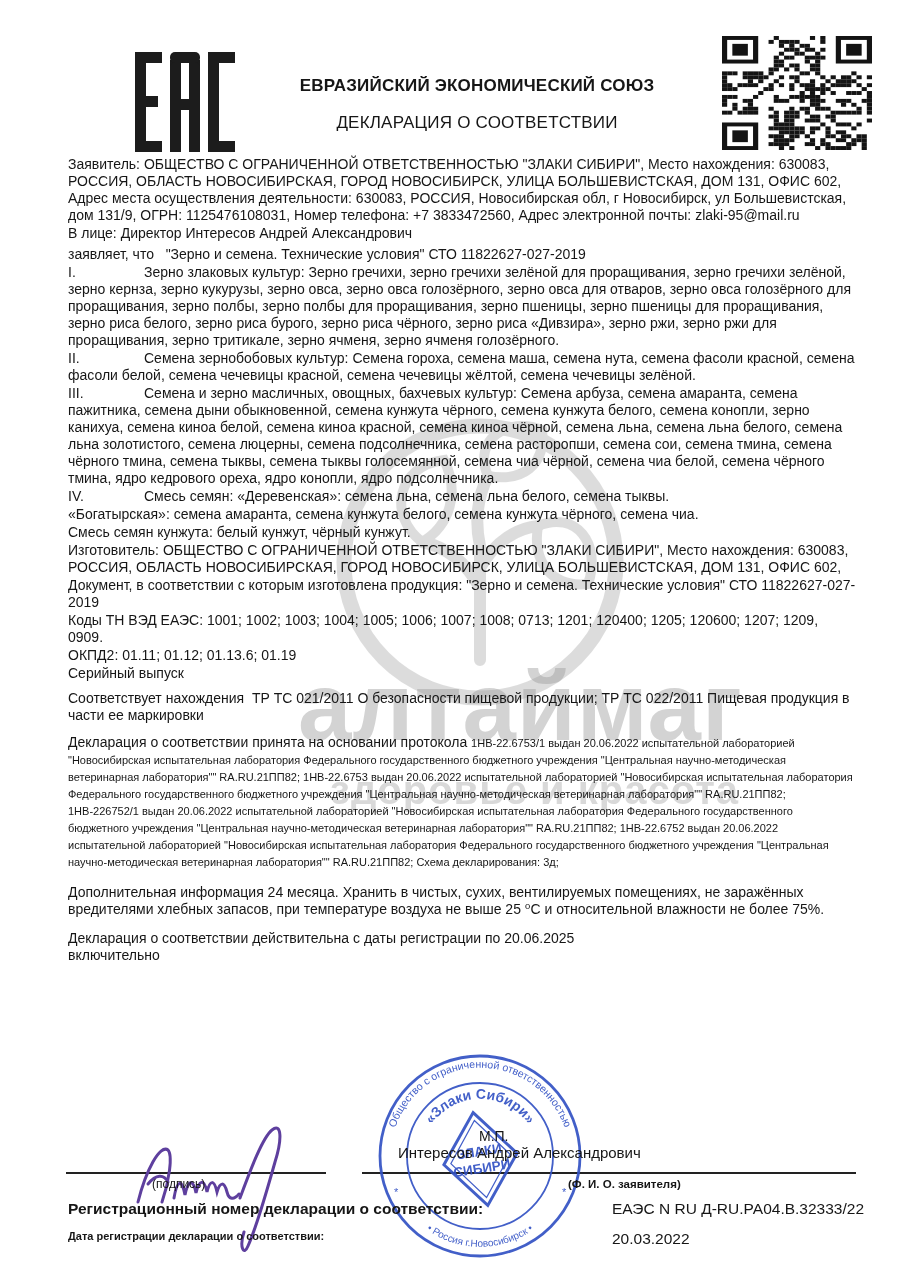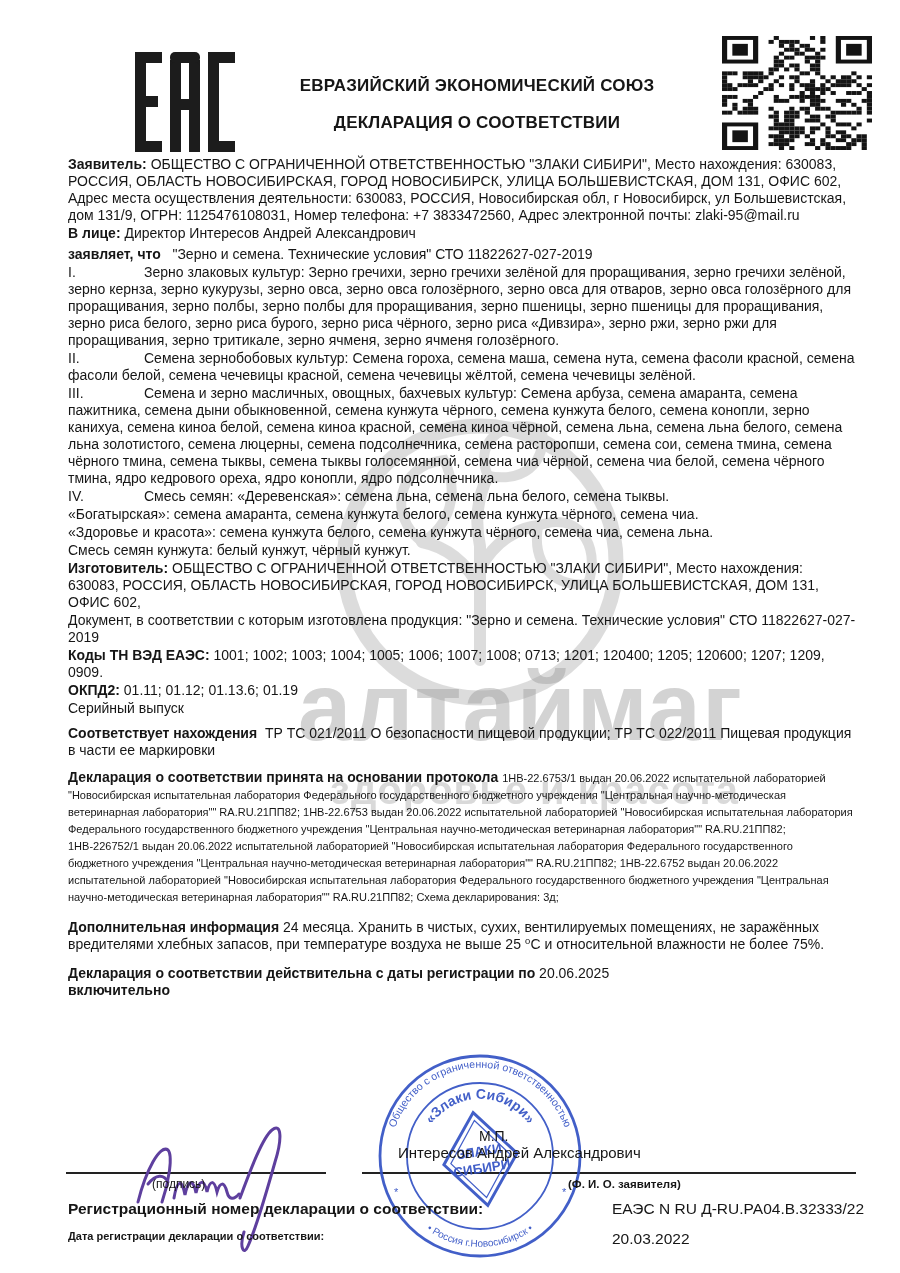--- a/index.html
+++ b/index.html
@@ -5,26 +5,26 @@
   html,body{margin:0;padding:0;background:#e8e8e8;}
   .page{
     position:relative;width:900px;height:1273px;background:#ffffff;
     font-family:"Liberation Sans","DejaVu Sans",sans-serif;color:#161616;
     overflow:hidden;margin:0 auto;
   }
   
   .eac-logo{position:absolute;left:135px;top:52px;width:100px;height:100px;}
   .title-wrap{position:absolute;left:99px;right:45px;top:76px;text-align:center;}
   .title1{font-size:17px;font-weight:bold;letter-spacing:.2px;}
-  .title2{font-size:17px;font-weight:bold;margin-top:17px;letter-spacing:.2px;}
+  .title2{font-size:17px;font-weight:normal;margin-top:17px;letter-spacing:.2px;}
   .qr{position:absolute;left:722px;top:36px;width:150px;height:114px;}
   
   .body{position:absolute;left:68px;top:156px;width:788px;font-size:14px;line-height:17px;z-index:2;}
   .body p{margin:0 0 1px 0;}
-  .b{font-weight:bold;}
+  .b{font-weight:normal;}
   .rn{display:inline-block;width:76px;}
   .gap4{margin-top:4px !important;}
   .gap8{margin-top:8px !important;}
   .gap10{margin-top:10px !important;}
   .gap12{margin-top:12px !important;}
   .gap14{margin-top:14px !important;}
   .small{font-size:11px;line-height:14px;}
   .plabel{font-size:14px;}
   
   .wm-tree{position:absolute;left:330px;top:412px;width:300px;height:300px;opacity:.30;z-index:1;}
@@ -375,21 +375,20 @@
   <div class="body">
     <p><b class="b">Заявитель:</b> <span>ОБЩЕСТВО С ОГРАНИЧЕННОЙ ОТВЕТСТВЕННОСТЬЮ "ЗЛАКИ СИБИРИ", Место нахождения: 630083, РОССИЯ, ОБЛАСТЬ НОВОСИБИРСКАЯ, ГОРОД НОВОСИБИРСК, УЛИЦА БОЛЬШЕВИСТСКАЯ, ДОМ 131, ОФИС 602, Адрес места осуществления деятельности: 630083, РОССИЯ, Новосибирская обл, г Новосибирск, ул Большевистская, дом 131/9, ОГРН: 1125476108031, Номер телефона: +7 3833472560, Адрес электронной почты: zlaki-95@mail.ru</span></p>
     <p><b class="b">В лице:</b> <span>Директор Интересов Андрей Александрович</span></p>
     <p class="gap4"><b class="b">заявляет, что</b>&nbsp;&nbsp; <span>"Зерно и семена. Технические условия" СТО 11822627-027-2019</span></p>
 
     <p><span class="rn">I.</span><span>Зерно злаковых культур: Зерно гречихи, зерно гречихи зелёной для проращивания, зерно гречихи зелёной, зерно кернза, зерно кукурузы, зерно овса, зерно овса голозёрного, зерно овса для отваров, зерно овса голозёрного для проращивания, зерно полбы, зерно полбы для проращивания, зерно пшеницы, зерно пшеницы для проращивания, зерно риса белого, зерно риса бурого, зерно риса чёрного, зерно риса «Дивзира», зерно ржи, зерно ржи для проращивания, зерно тритикале, зерно ячменя, зерно ячменя голозёрного.</span></p>
     <p><span class="rn">II.</span><span>Семена зернобобовых культур: Семена гороха, семена маша, семена нута, семена фасоли красной, семена фасоли белой, семена чечевицы красной, семена чечевицы жёлтой, семена чечевицы зелёной.</span></p>
     <p><span class="rn">III.</span><span>Семена и зерно масличных, овощных, бахчевых культур: Семена арбуза, семена амаранта, семена пажитника, семена дыни обыкновенной, семена кунжута чёрного, семена кунжута белого, семена конопли, зерно канихуа, семена киноа белой, семена киноа красной, семена киноа чёрной, семена льна, семена льна белого, семена льна золотистого, семена люцерны, семена подсолнечника, семена расторопши, семена сои, семена тмина, семена чёрного тмина, семена тыквы, семена тыквы голосемянной, семена чиа чёрной, семена чиа белой, семена чёрного тмина, ядро кедрового ореха, ядро конопли, ядро подсолнечника.</span></p>
     <p><span class="rn">IV.</span><span>Смесь семян: «Деревенская»: семена льна, семена льна белого, семена тыквы.</span></p>
     <p>«Богатырская»: семена амаранта, семена кунжута белого, семена кунжута чёрного, семена чиа.</p>
-    <p>«Здоровье и красота»: семена кунжута белого, семена кунжута чёрного, семена чиа, семена льна.</p>
     <p>Смесь семян кунжута: белый кунжут, чёрный кунжут.</p>
 
     <p><b class="b">Изготовитель:</b> <span>ОБЩЕСТВО С ОГРАНИЧЕННОЙ ОТВЕТСТВЕННОСТЬЮ "ЗЛАКИ СИБИРИ", Место нахождения: 630083, РОССИЯ, ОБЛАСТЬ НОВОСИБИРСКАЯ, ГОРОД НОВОСИБИРСК, УЛИЦА БОЛЬШЕВИСТСКАЯ, ДОМ 131, ОФИС 602,</span></p>
     <p>Документ, в соответствии с которым изготовлена продукция: "Зерно и семена. Технические условия" СТО 11822627-027-2019</p>
     <p><b class="b">Коды ТН ВЭД ЕАЭС:</b> <span>1001; 1002; 1003; 1004; 1005; 1006; 1007; 1008; 0713; 1201; 120400; 1205; 120600; 1207; 1209, 0909.</span></p>
     <p><b class="b">ОКПД2:</b> <span>01.11; 01.12; 01.13.6; 01.19</span></p>
     <p>Серийный выпуск</p>
 
     <p class="gap8"><b class="b">Соответствует нахождения</b>&nbsp;&nbsp;<span>ТР ТС 021/2011 О безопасности пищевой продукции; ТР ТС 022/2011 Пищевая продукция в части ее маркировки</span></p>
 

